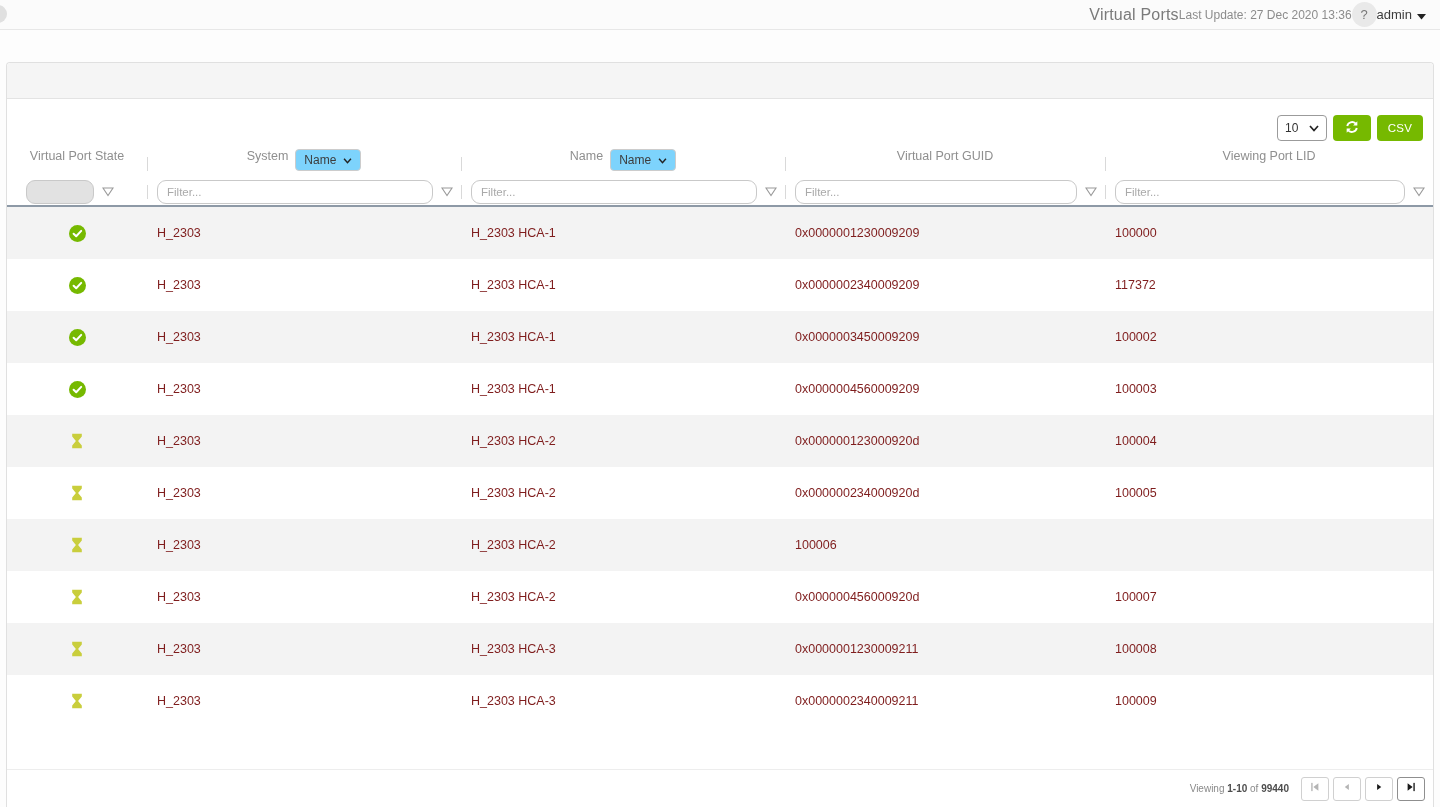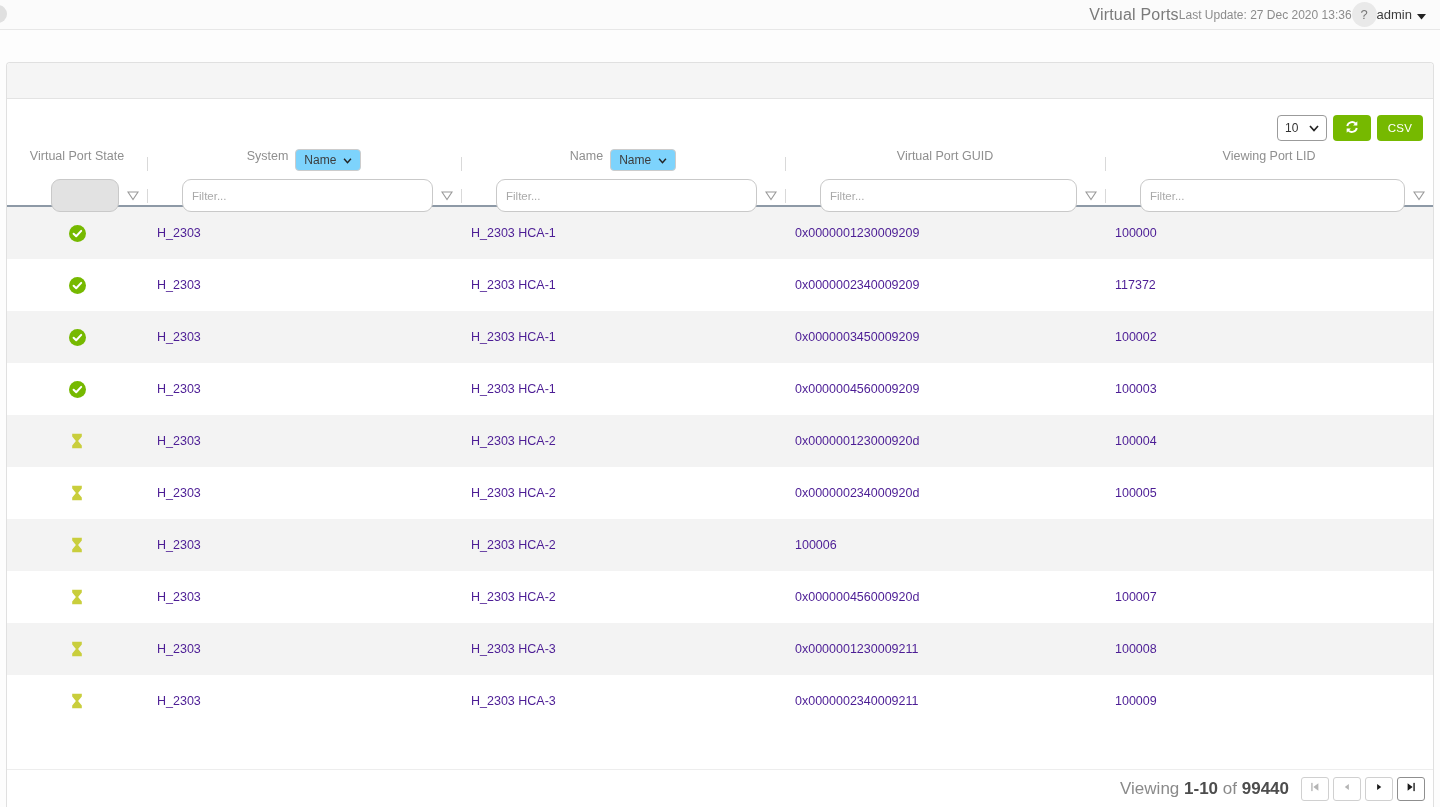--- a/index.html
+++ b/index.html
@@ -82,44 +82,44 @@
     display:flex;align-items:center;gap:7px;padding:0 8px;
     font-size:12px;color:#3c3c3c;cursor:pointer;
   }
   .filters{flex:none;height:28px;align-items:center;border-bottom:2px solid #8d99a6;}
   .filter-cell{
     position:relative;display:flex;align-items:center;height:100%;
     padding:0 8px 0 10px;gap:8px;
   }
   .filter-cell:first-child{padding-left:19px;}
   .filter-input{
-    flex:1;height:33px;border:1px solid #c9c9c9;border-radius:9px;
+    flex:1;height:24px;border:1px solid #c9c9c9;border-radius:9px;
     padding:0 9px;font-size:11.5px;color:#555;outline:none;min-width:0;
-    font-family:inherit;background:#fff;margin-left:25px;
+    font-family:inherit;background:#fff;
   }
   .filter-input::placeholder{color:#a9a9a9;}
   .filter-input.disabled{background:#e2e2e2;flex:0 0 68px;}
   .funnel{flex:none;display:flex;align-items:center;cursor:pointer;}
   
   .tbody{flex:none;}
   .tr{height:52px;cursor:pointer;}
   .tr:nth-child(odd){background:#f3f3f3;}
   .td{
-    display:flex;align-items:center;font-size:12.5px;color:#4c1d95;
+    display:flex;align-items:center;font-size:12.5px;color:#7f1d1d;
     padding-left:10px;overflow:hidden;white-space:nowrap;
   }
   .td-state{justify-content:center;padding-left:0;}
   .state-ic{display:inline-flex;align-items:center;justify-content:center;}
   
   .tfoot{
     margin-top:auto;flex:none;height:38px;border-top:1px solid #ededed;
     display:flex;align-items:center;justify-content:flex-end;
     padding:0 8px;gap:4px;
   }
-  .viewing{font-size:17px;color:#8a8a8a;margin-right:8px;}
+  .viewing{font-size:10px;color:#8a8a8a;margin-right:8px;}
   .viewing b{color:#4d4d4d;font-weight:bold;}
   .pg-btn{
     width:28px;height:24px;background:#fff;border:1px solid #d0d0d0;border-radius:3px;
     display:flex;align-items:center;justify-content:center;cursor:pointer;padding:0;
   }
   .pg-btn.strong{border-color:#8f8f8f;}
 </style>
 </head>
 <body>
 

